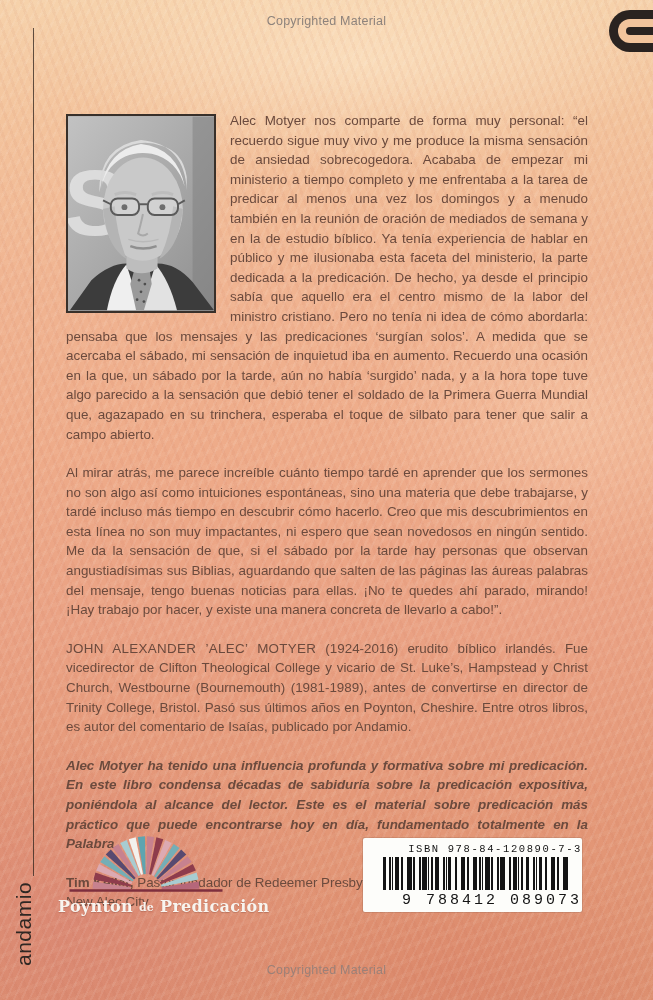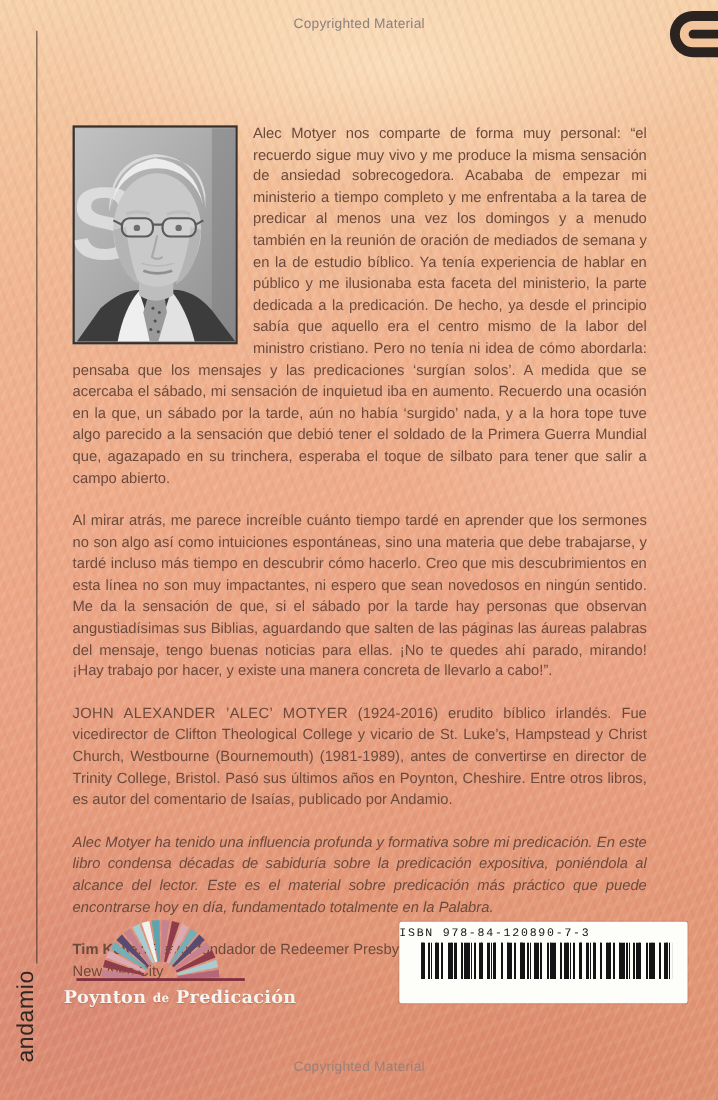--- a/index.html
+++ b/index.html
@@ -35,40 +35,40 @@
     font-size:21px; font-weight:500; color:#2e2723; letter-spacing:.5px;
     display:flex; align-items:center; justify-content:center;
   }
   .content{
     position:absolute; left:66px; top:111px; width:522px;
     color:#6b4a3d; font-size:13.4px; line-height:19.6px; text-align:justify;
   }
   .para{margin:0 0 19px 0;}
   .lead{font-weight:normal;}
   .bio-lead{font-weight:normal; letter-spacing:.3px;}
-  .quote{font-style:italic; font-weight:normal;}
+  .quote{font-style:italic; font-weight:bold;}
   .attr{margin:0;}
   .attr .name{font-weight:bold;}
   .photo{
     float:left; width:150px; height:199px; margin:3px 14px 5px 0;
     border:2px solid #38302a; box-sizing:border-box; background:#b3b3b3;
   }
   .photo svg{display:block; width:100%; height:100%;}
   .series{position:absolute; left:58px; top:830px; width:176px; text-align:center;}
   .series svg{display:block; margin:0 auto;}
   .series-title{
     margin-top:2px; color:#f8f4ef; font-family:"DejaVu Serif", serif;
     font-weight:bold; font-size:16px; letter-spacing:.3px;
     text-shadow:0 1px 1px rgba(130,70,55,.35);
   }
   .series-title .de{font-size:11px; vertical-align:1px;}
   .barcode{
-    position:absolute; left:363px; top:838px; width:262px; height:74px;
+    position:absolute; left:363px; top:838px; width:219px; height:74px;
     background:#fdfdfa; border-radius:2px; box-shadow:0 0 0 1px rgba(60,40,30,.12);
-    text-align:left; font-family:"Liberation Mono", monospace; color:#141414;
+    text-align:right; font-family:"Liberation Mono", monospace; color:#141414;
   }
   .isbn{font-size:10.5px; letter-spacing:1.6px; margin-top:5px; white-space:nowrap;}
   .bars{
     height:33px; margin:2px 14px 0 20px;
     background:
       repeating-linear-gradient(90deg,#141414 0 2px, rgba(0,0,0,0) 2px 6px),
       repeating-linear-gradient(90deg,#141414 0 1px, rgba(0,0,0,0) 1px 9px),
       repeating-linear-gradient(90deg,#141414 0 3px, rgba(0,0,0,0) 3px 13px);
   }
   .ean{font-size:15px; letter-spacing:3px; margin-top:2px; white-space:nowrap;}
@@ -173,17 +173,18 @@
         <rect x="2" y="56.5" width="146" height="2.4" fill="#7e2f3e"></rect>
       </svg>
     <div class="series-title"><span>Poynton</span>&nbsp;<span class="de">de</span>&nbsp;<span>Predicación</span></div>
   </div>
 
   <div class="spine-pub">andamio</div>
 
   <div class="barcode">
     <div class="isbn">ISBN 978-84-120890-7-3</div>
     <div class="bars"></div>
+    <div class="ean">9 788412 089073</div>
   </div>
 
   <div class="watermark bottom">Copyrighted Material</div>
 
 </div>
 
 </body></html>

